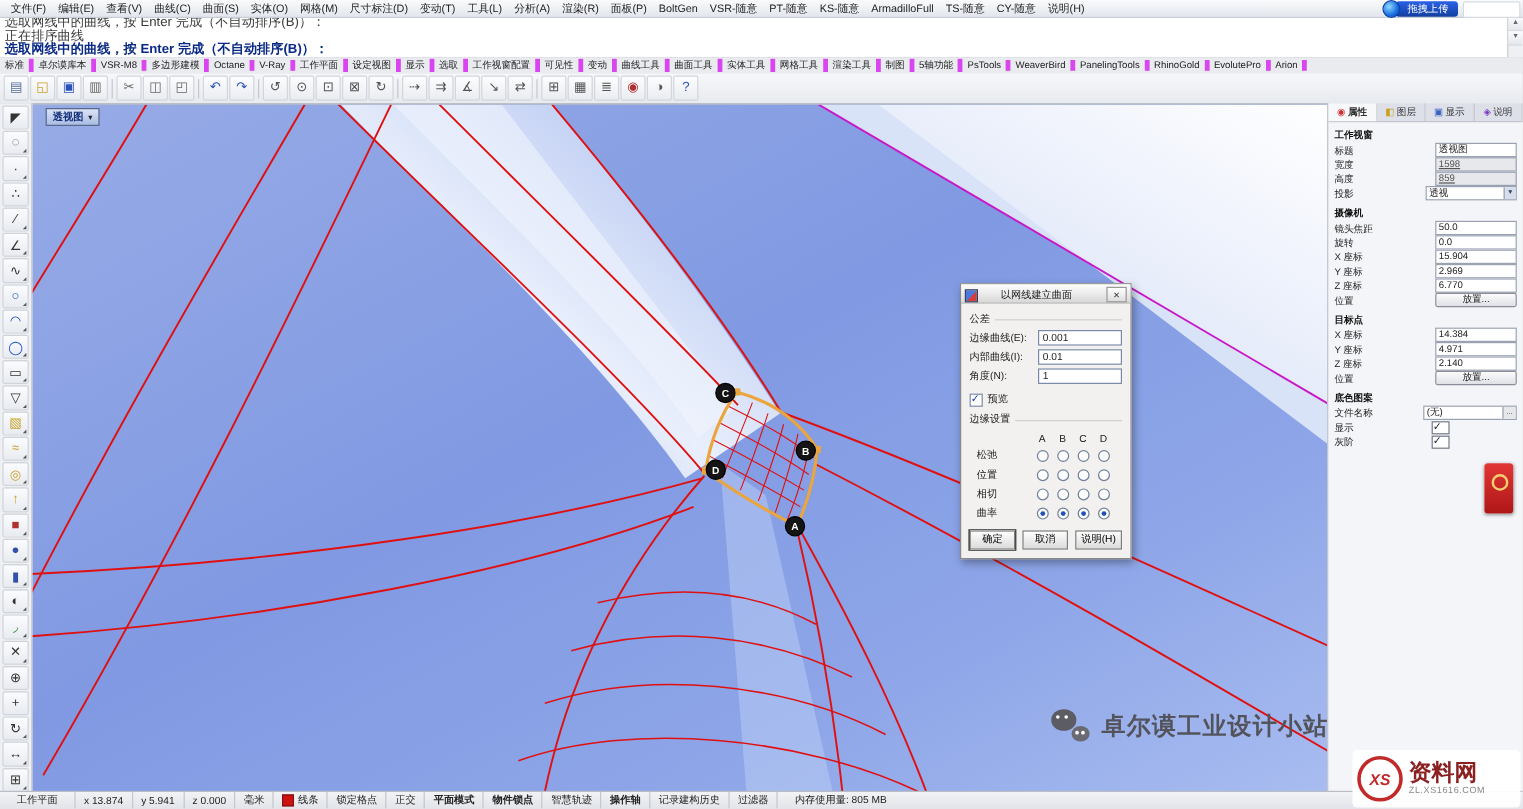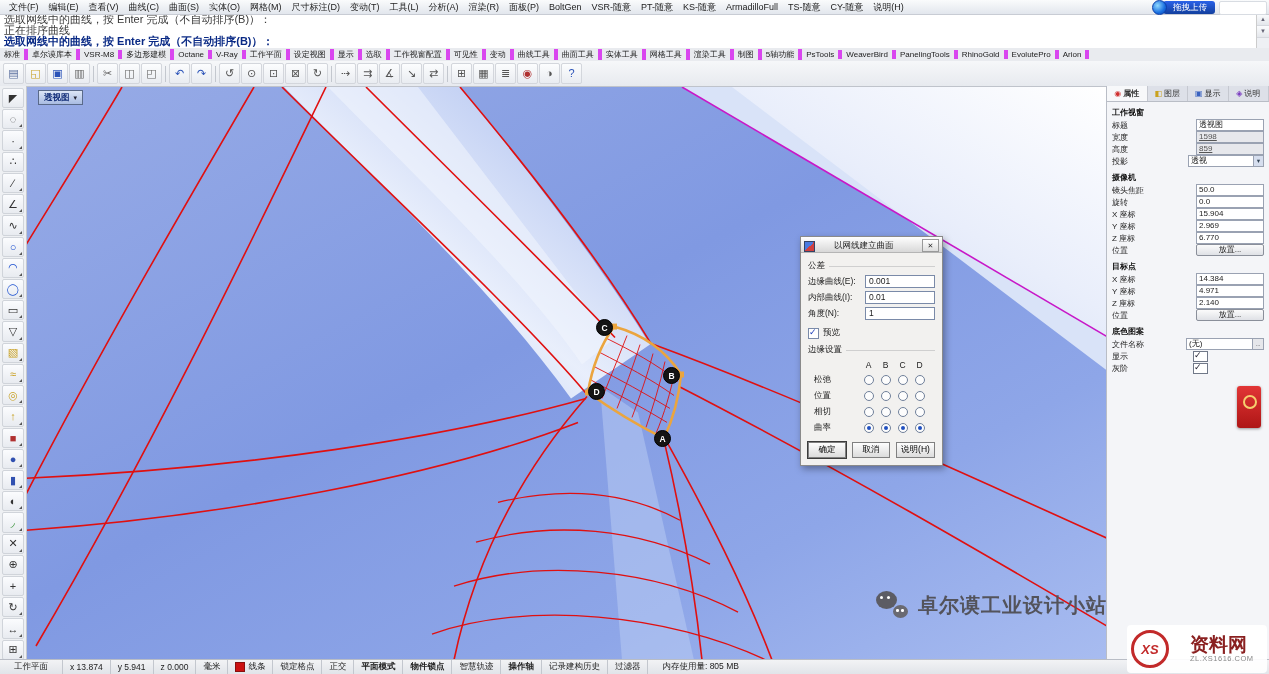--- a/index.html
+++ b/index.html
@@ -142,21 +142,21 @@
              background:linear-gradient(#f2f3f5,#e1e4e9);border-top:1px solid #b9bdc6;font-size:8.5px;
              white-space:nowrap;overflow:hidden;z-index:4;}
   .scell{padding:0 7px;height:100%;display:flex;align-items:center;gap:3px;border-right:1px solid #c3c7ce;}
   .scell.plane{min-width:48px;justify-content:center;}
   .scell.layer::before{content:"";width:8px;height:8px;background:var(--status-layer-red,#cc1111);border:1px solid #881010;}
   .stoggle{padding:0 7px;height:100%;display:flex;align-items:center;border-right:1px solid #c3c7ce;}
   .smem{margin-left:6px;padding:0 8px;color:#222;}
 
   
   .brand{position:absolute;right:2px;bottom:1px;width:132px;height:46px;z-index:30;display:flex;
-         align-items:center;gap:21px;padding:1px 4px;background:rgba(255,255,255,.92);border-radius:4px;}
+         align-items:center;gap:5px;padding:1px 4px;background:rgba(255,255,255,.92);border-radius:4px;}
   .brand-ring{width:32px;height:32px;border:3px solid #c22a2a;border-radius:50%;display:flex;align-items:center;
               justify-content:center;color:#c22a2a;font-style:italic;font-weight:bold;font-size:13px;flex:none;}
   .brand-col{display:flex;flex-direction:column;line-height:1.05;}
   .brand-name{font-size:19px;font-weight:bold;color:#8a2020;}
   .brand-url{font-size:7.5px;color:#888;letter-spacing:.5px;}
 </style>
 </head>
 <body>
 
 <div id="app">

